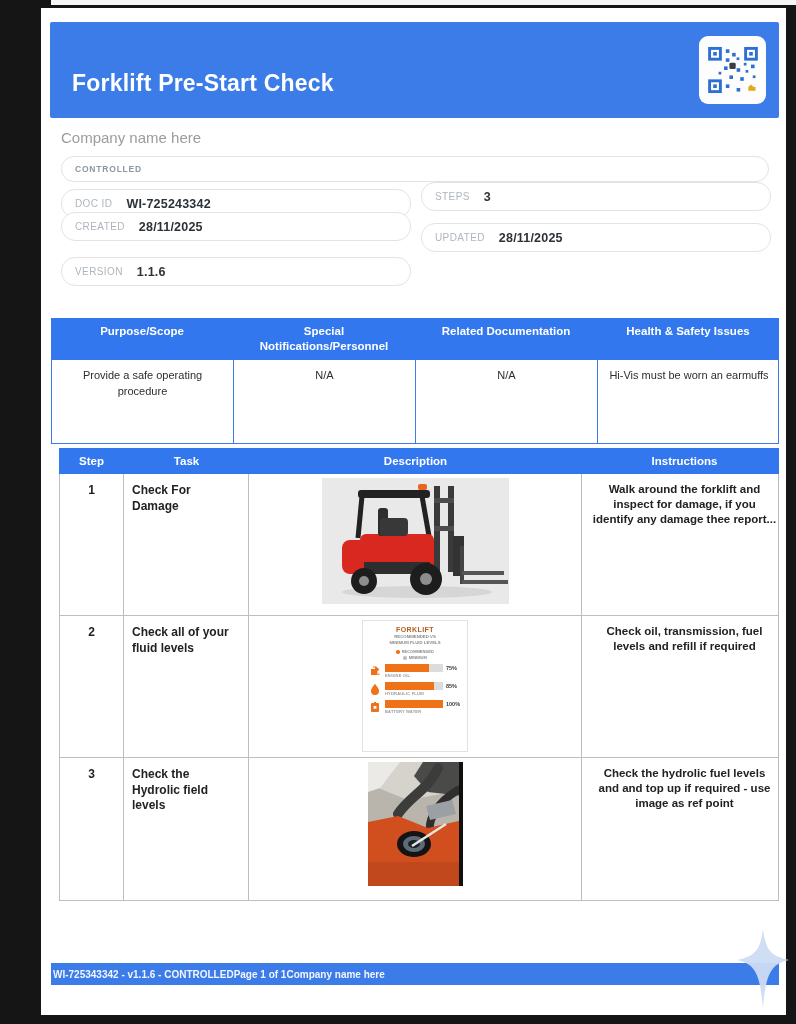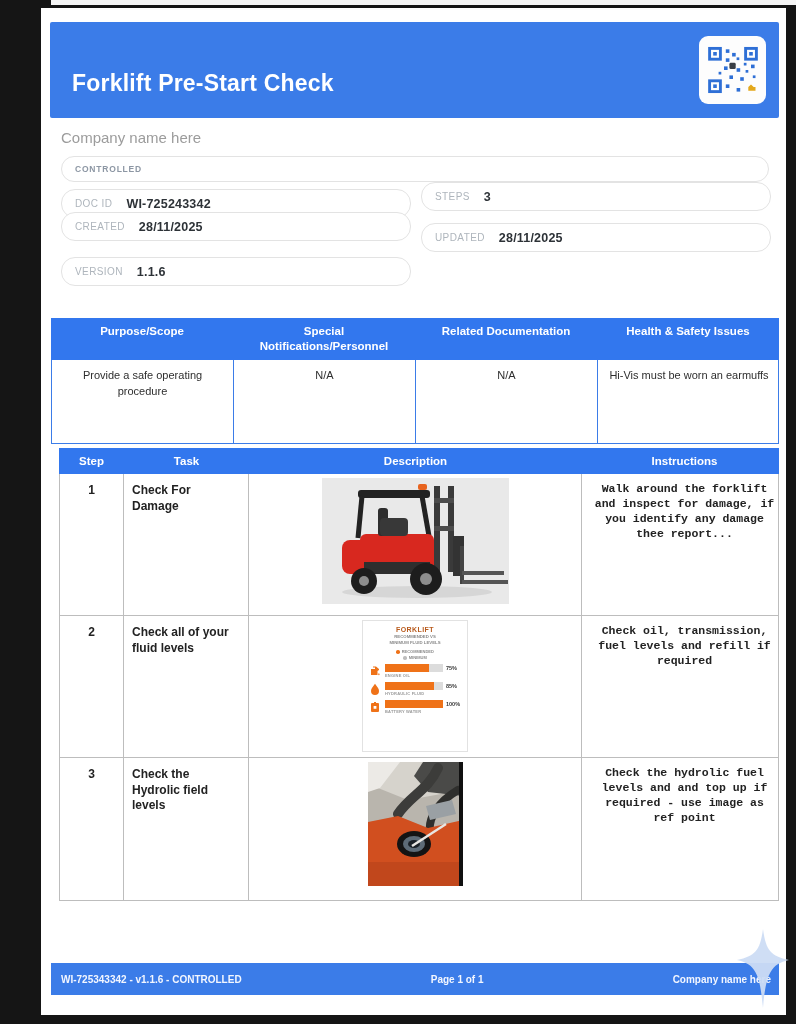--- a/index.html
+++ b/index.html
@@ -40,21 +40,21 @@
   .info-body .bc:last-child { border-right:none; }
 
   
   .steps-table { position:absolute; left:10px; top:440px; width:728px;padding-left:8px; }
   .steps-head { display:grid; grid-template-columns:65px 125px 333px 205px; background:#3277ee; height:26px; align-items:center; }
   .steps-head .hc { color:#fff; font-size:11.5px; font-weight:bold; text-align:center; }
   .steps-body { border:1px solid #bdbdbd; border-top:none; }
   .step-row { display:grid; grid-template-columns:64px 125px 333px 205px; height:142px; border-bottom:1px solid #bdbdbd; }
   .step-row:last-child { border-bottom:none; }
   .step-row > div { border-right:1px solid #bdbdbd; }
-  .step-row > div:last-child { border-right:none;font-family:Liberation Mono, monospace; }
+  .step-row > div:last-child { border-right:none; }
   .c-step { font-size:12px; font-weight:bold; color:#222; text-align:center; padding-top:9px; }
   .c-task { font-size:12px; font-weight:bold; color:#222; padding:9px 8px; line-height:1.3; }
   .c-desc { display:flex; justify-content:center; align-items:flex-start; padding-top:4px; }
   .c-instr { font-size:11.5px; font-weight:bold; color:#222; text-align:center; padding:8px 10px; line-height:1.3; }
 
   
   .img-forklift { width:187px; height:126px; background:#e9e9e9; }
   .img-photo { width:95px; height:124px; }
   .infographic { width:106px; height:132px; background:#fff; border:1px solid #e2e2e2; padding:5px 6px 3px; }
   .ig-title { font-size:7px; font-weight:bold; color:#b85a1c; text-align:center; letter-spacing:.4px; }
@@ -65,22 +65,22 @@
   .dot-o { background:#ef7218; } .dot-g { background:#bdbdbd; }
   .ig-bars { margin-top:4px; display:flex; flex-direction:column; gap:4px; }
   .ig-row { display:grid; grid-template-columns:14px 58px 20px; align-items:center; column-gap:2px; }
   .ig-track { grid-column:2; height:8px; background:#dcdcdc; position:relative; }
   .ig-fill { position:absolute; left:0; top:0; bottom:0; background:#ef7218; }
   .ig-pct { grid-column:3; font-size:5.5px; font-weight:bold; color:#3a3a3a; padding-left:1px; }
   .ig-lbl { grid-column:2; font-size:4px; color:#9a9a9a; font-weight:bold; margin-top:1px; letter-spacing:.2px; }
   .ig-icon { grid-row:1 / span 2; align-self:center; }
 
   
-  .footer-bar { position:absolute; left:10px; top:955px; width:728px; height:32px; background:#3b7ce8;
-    display:flex; align-items:center; justify-content:space-between; padding:0 8px 0 10px; }
+  .footer-bar { position:absolute; left:10px; top:955px; width:728px; height:22px; background:#3b7ce8;
+    display:flex; align-items:center; justify-content:flex-start; padding:0 8px 0 2px; }
   .footer-bar span { color:#f2f6ff; font-size:10px; font-weight:bold; }
   .sparkle { position:absolute; left:692px; top:920px; }
 </style>
 </head>
 <body>
 
 <div class="stage">
   <div class="top-sliver"></div>
 
   <div class="page">

